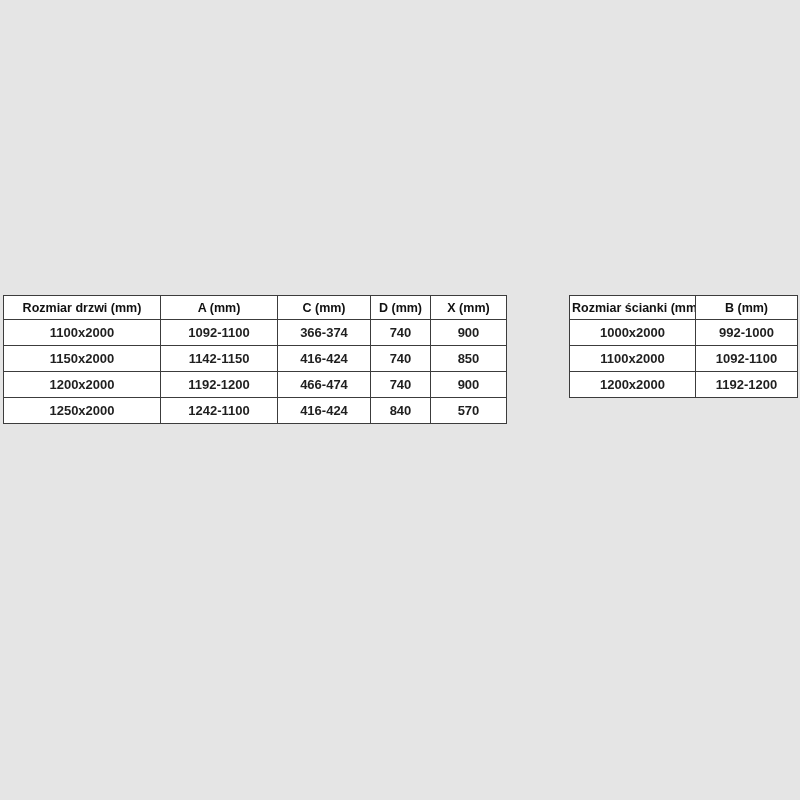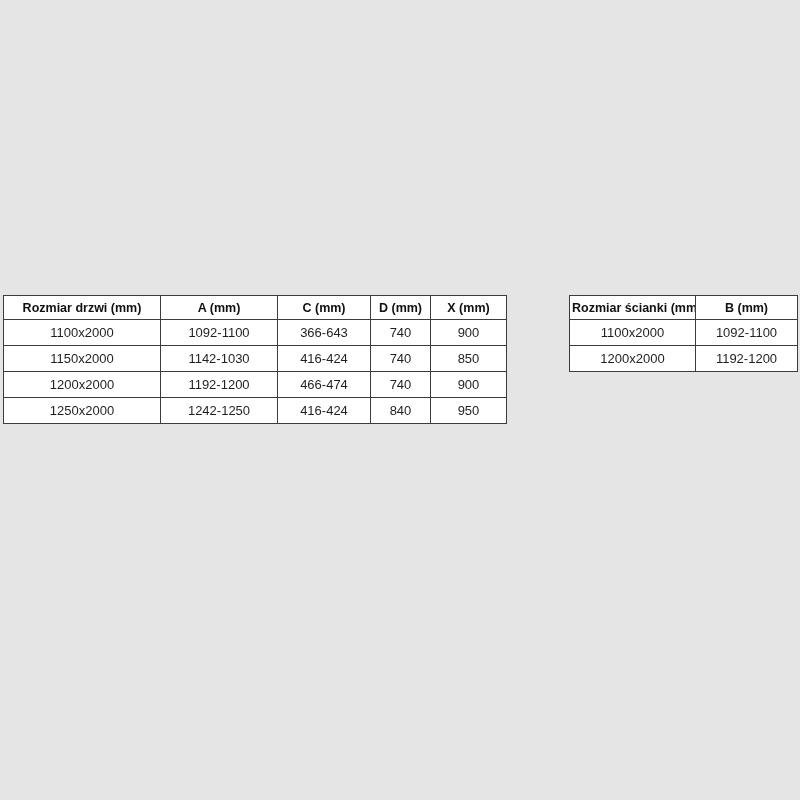--- a/index.html
+++ b/index.html
@@ -36,21 +36,21 @@
     white-space: nowrap;
   }
   table.spec-table th {
     font-size: 12.5px;
     font-weight: bold;
     height: 23px;
     color: #111111;
   }
   table.spec-table td {
     font-size: 13px;
-    font-weight: normal;
+    font-weight: bold;
     height: 25px;
     color: #1f1f1f;
   }
   table.door-table {
     left: 3px;
     top: 295px;
     width: 503px;
   }
   table.wall-table {
     left: 569px;
@@ -77,61 +77,65 @@
           <th>A (mm)</th>
           <th>C (mm)</th>
           <th>D (mm)</th>
           <th>X (mm)</th>
         </tr>
       </thead>
       <tbody>
         <tr>
           <td>1100x2000</td>
           <td>1092-1100</td>
-          <td>366-643</td>
+          <td>366-374</td>
           <td>740</td>
           <td>900</td>
         </tr>
         <tr>
           <td>1150x2000</td>
-          <td>1142-1030</td>
+          <td>1142-1150</td>
           <td>416-424</td>
           <td>740</td>
           <td>850</td>
         </tr>
         <tr>
           <td>1200x2000</td>
           <td>1192-1200</td>
           <td>466-474</td>
           <td>740</td>
           <td>900</td>
         </tr>
         <tr>
           <td>1250x2000</td>
-          <td>1242-1250</td>
+          <td>1242-1100</td>
           <td>416-424</td>
           <td>840</td>
-          <td>950</td>
+          <td>570</td>
         </tr>
       </tbody>
     </table>
 
   <table class="spec-table wall-table">
     <colgroup>
       <col style="width:126px">
       <col style="width:102px">
     </colgroup>
   <thead>
         <tr>
           <th>Rozmiar ścianki (mm)</th>
           <th>B (mm)</th>
         </tr>
       </thead>
       <tbody>
         <tr>
+          <td>1000x2000</td>
+          <td>992-1000</td>
+        </tr>
+        <tr>
           <td>1100x2000</td>
           <td>1092-1100</td>
         </tr>
         <tr>
           <td>1200x2000</td>
           <td>1192-1200</td>
         </tr>
       </tbody>
     </table>
 

